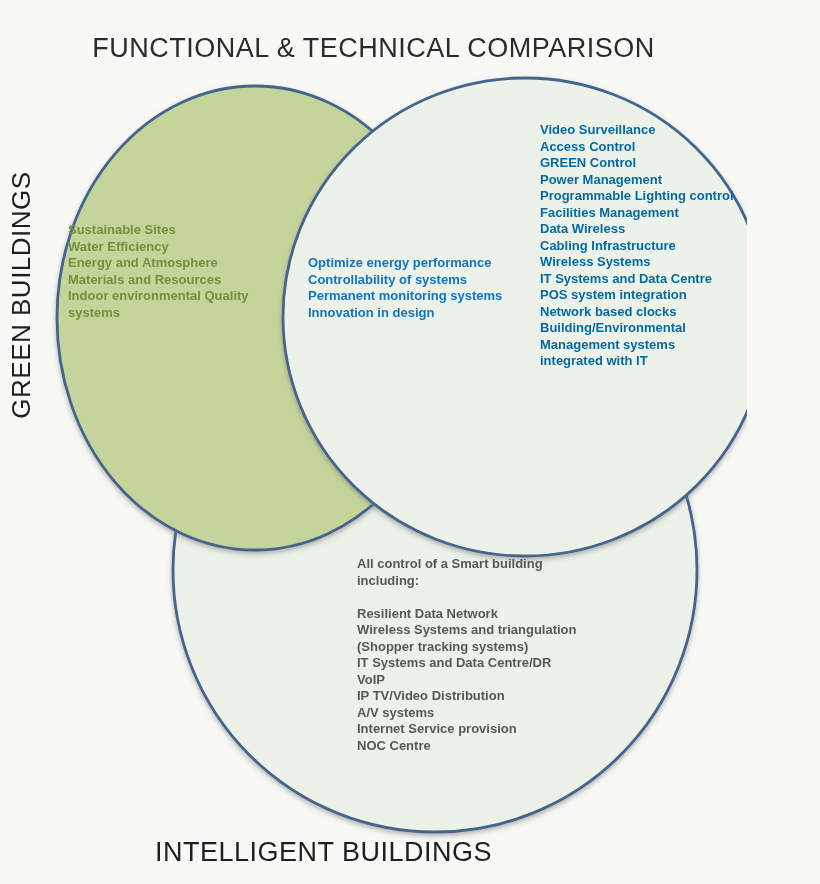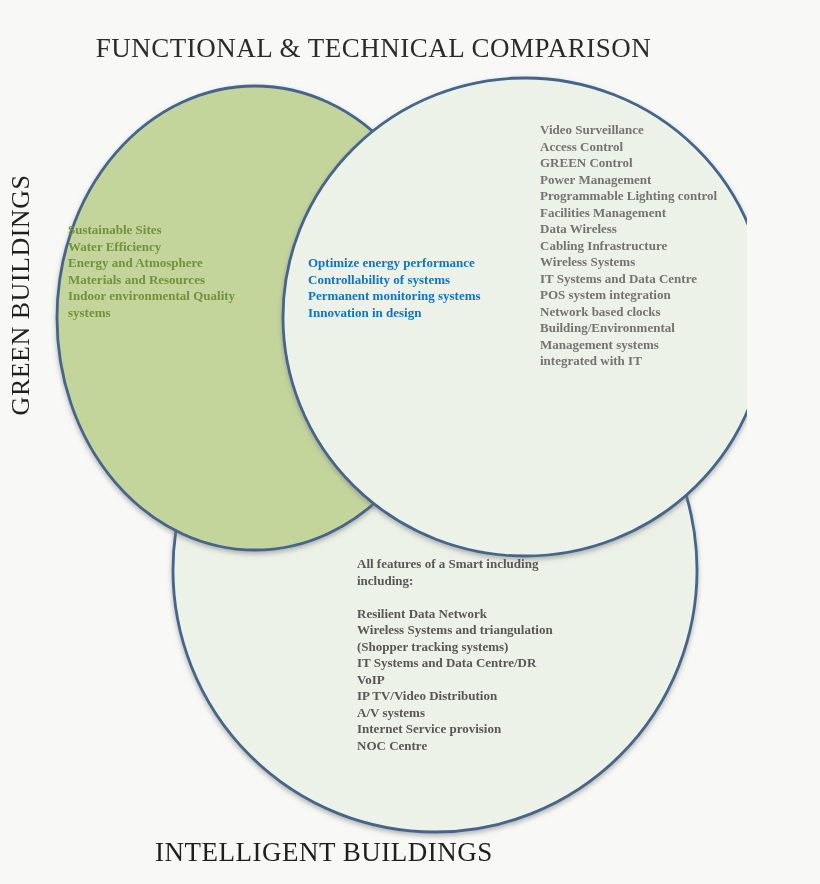--- a/index.html
+++ b/index.html
@@ -1,21 +1,21 @@
 <!DOCTYPE html>
 <html><head>
 <meta charset="utf-8">
 <style>
   html, body { margin: 0; padding: 0; background: #f8f8f6; }
   .canvas {
     position: relative;
     width: 747px;
     height: 884px;
     background: #f8f8f6;
-    font-family: Liberation Serif, serif;
+    font-family: Liberation Sans, sans-serif;
     overflow: hidden;
   }
   .venn-svg { position: absolute; left: 0; top: 0; }
   .title {
     position: absolute;
     top: 33px; left: 0; width: 100%;
     margin: 0;
     text-align: center;
     font-size: 27px;
     font-weight: 400;
@@ -45,21 +45,21 @@
   }
   .list {
     position: absolute;
     font-size: 13px;
     font-weight: bold;
     line-height: 16.5px;
     white-space: nowrap;
   }
   .list.green-items { left: 68px;  top: 222px; color: #73913c; }
   .list.blue-items  { left: 308px; top: 255px; color: #0f74c2; }
-  .list.smart-items { left: 540px; top: 122px; color: #737373; }
+  .list.smart-items { left: 540px; top: 122px; color: #0369a1; }
   .list.intel-items { left: 357px; top: 556px; color: #575757; }
 </style>
 </head>
 <body>
 
 <div class="canvas">
 
   <svg class="venn-svg" width="820" height="884" viewBox="0 0 820 884">
     <defs>
       <filter id="soft" x="-20%" y="-20%" width="140%" height="140%">
@@ -107,21 +107,21 @@
       <div>Wireless Systems</div>
       <div>IT Systems and Data Centre</div>
       <div>POS system integration</div>
       <div>Network based clocks</div>
       <div>Building/Environmental</div>
       <div>Management systems</div>
       <div>integrated with IT</div>
     </div>
 
   <div class="list intel-items">
-      <div>All features of a Smart including</div>
+      <div>All control of a Smart building</div>
       <div>including:</div>
       <div>&nbsp;</div>
       <div>Resilient Data Network</div>
       <div>Wireless Systems and triangulation</div>
       <div>(Shopper tracking systems)</div>
       <div>IT Systems and Data Centre/DR</div>
       <div>VoIP</div>
       <div>IP TV/Video Distribution</div>
       <div>A/V systems</div>
       <div>Internet Service provision</div>

